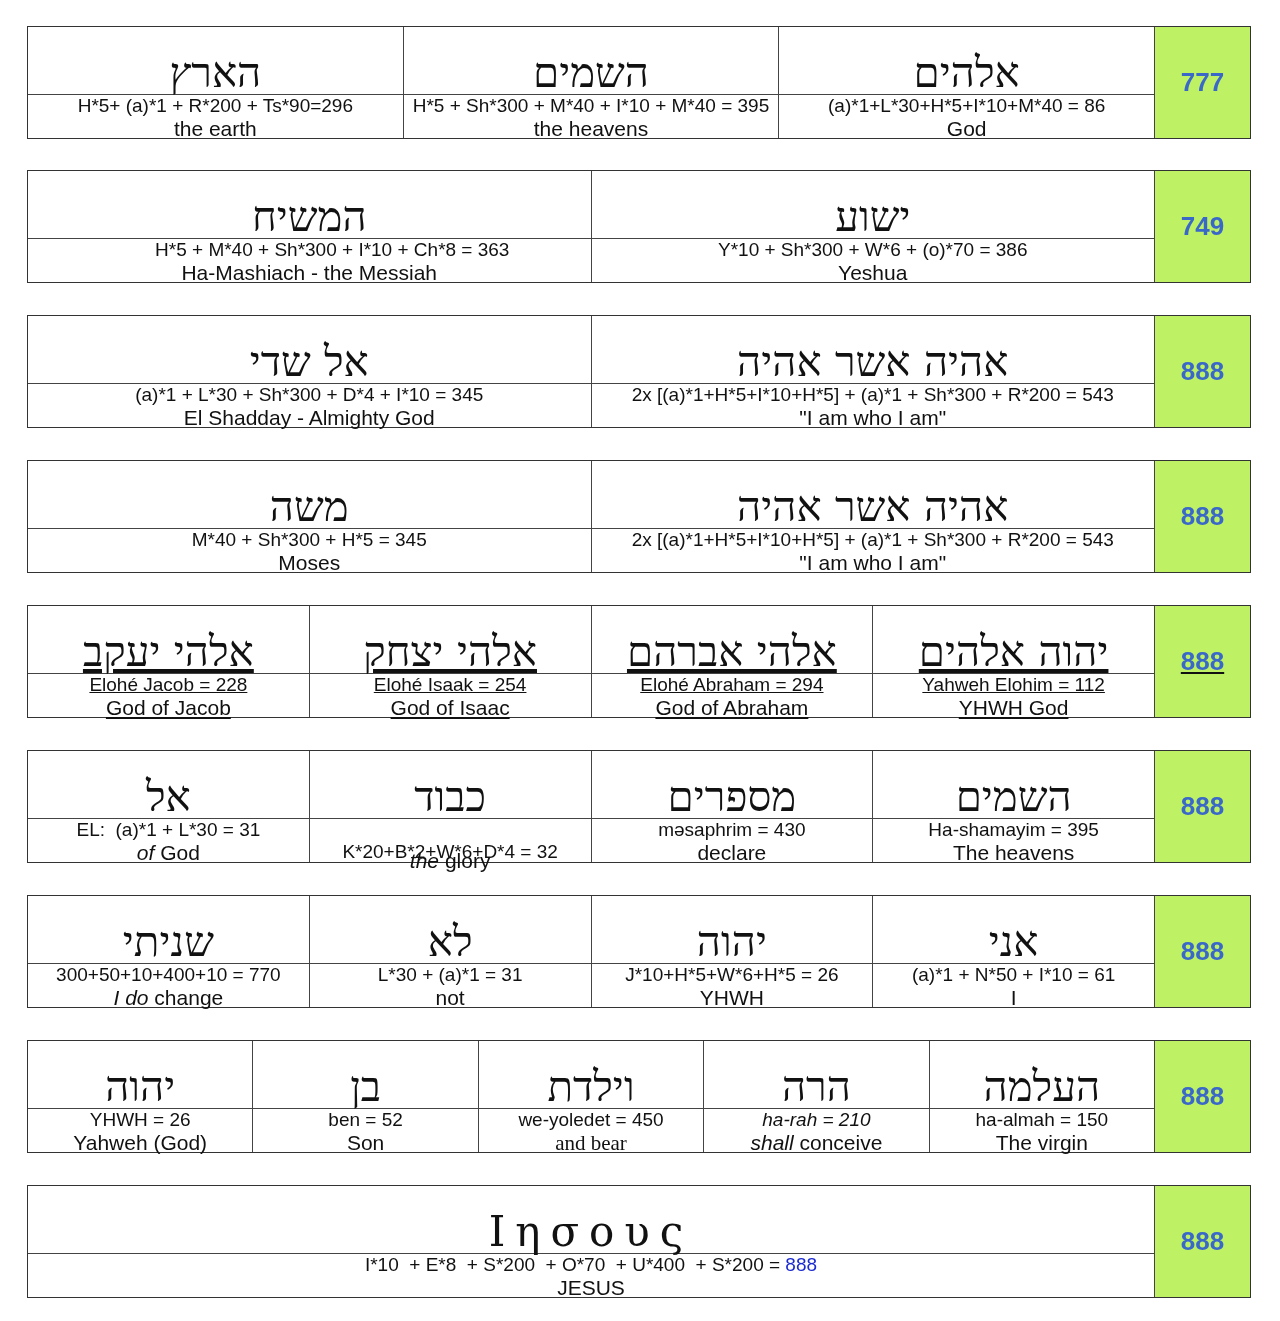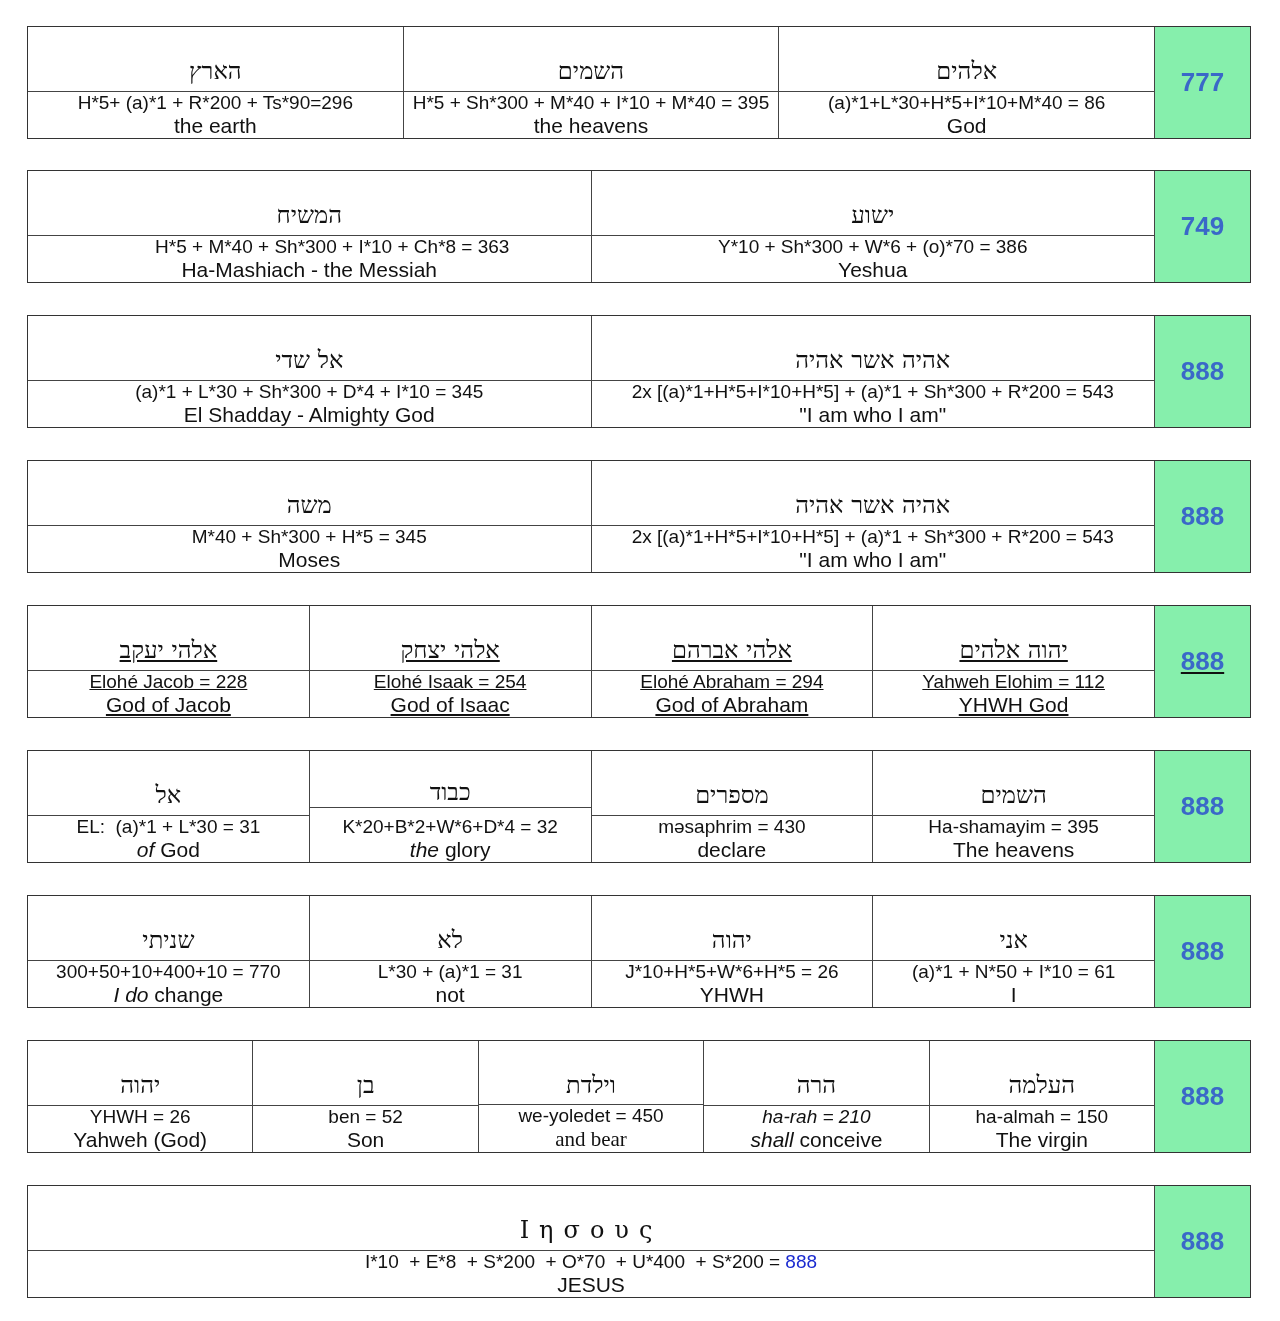--- a/index.html
+++ b/index.html
@@ -1,23 +1,23 @@
 <!DOCTYPE html>
 <html><head>
 <meta charset="utf-8">
 <style>
   html, body { margin: 0; padding: 0; background: #ffffff; }
   body { width: 1280px; height: 1321px; position: relative; font-family: "Liberation Sans", sans-serif; color: #111; }
   .block { position: absolute; left: 27px; width: 1224px; height: 113px; border: 1.5px solid #333; box-sizing: border-box; display: flex; background: #fff; }
   .cells { flex: 1; display: flex; }
   .cell { flex: 1; display: flex; flex-direction: column; border-right: 1.5px solid #444; box-sizing: border-box; min-width: 0; }
-  .cell .heb { height: 52px; border-bottom: 1.5px solid #444; display: flex; align-items: center; justify-content: center; font-family: "DejaVu Serif", serif; font-size: 24px; direction: rtl; color: #111; line-height: 1; margin-top: 25px; }
-  .cell .formula { height: 30px; display: flex; align-items: flex-end; justify-content: center; font-size: 19px; white-space: nowrap; }
+  .cell .heb { height: 52px; border-bottom: 1.5px solid #444; display: flex; align-items: center; justify-content: center; font-family: "DejaVu Serif", serif; font-size: 42px; direction: rtl; color: #111; line-height: 1; margin-top: 25px; }
+  .cell .formula { height: 30px; display: flex; align-items: flex-start; justify-content: center; font-size: 19px; white-space: nowrap; }
   .cell .meaning { flex: 1; display: flex; align-items: center; justify-content: center; font-size: 21px; white-space: nowrap; }
-  .total { width: 95px; flex: 0 0 95px; background: #86efac; display: flex; align-items: center; justify-content: center; font-weight: bold; font-size: 26px; color: #3a68c8; }
+  .total { width: 95px; flex: 0 0 95px; background: #bef264; display: flex; align-items: center; justify-content: center; font-weight: bold; font-size: 26px; color: #3a68c8; }
   .greek { font-family: "DejaVu Serif", serif; direction: ltr; letter-spacing: 10px; font-size: 36px; }
   .blue { color: #1a2ad0; }
   i { font-style: italic; }
 </style>
 </head>
 <body>
 
 <div id="doc">
     <div class="block" style="top: 26px;">
       <div class="cells">

